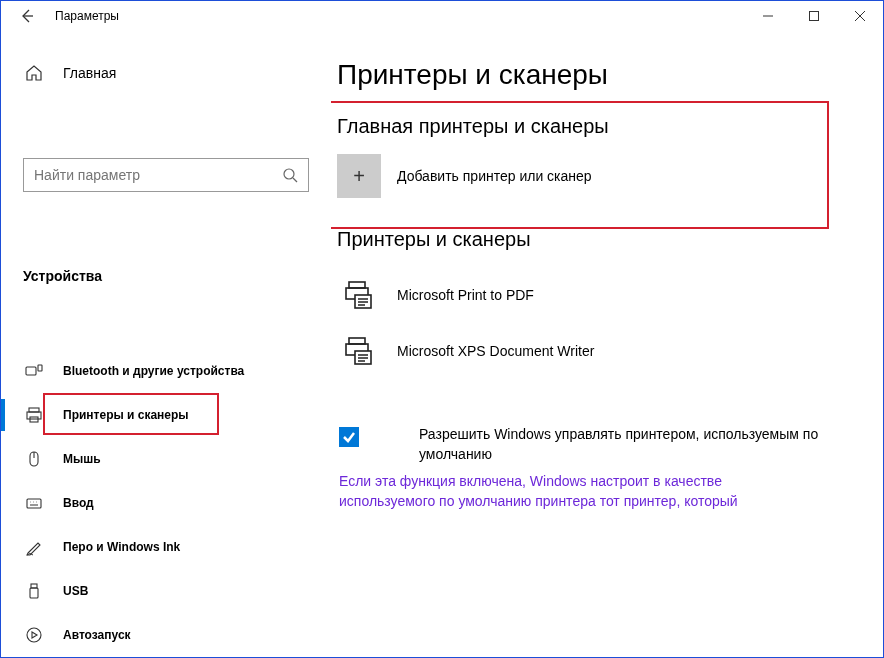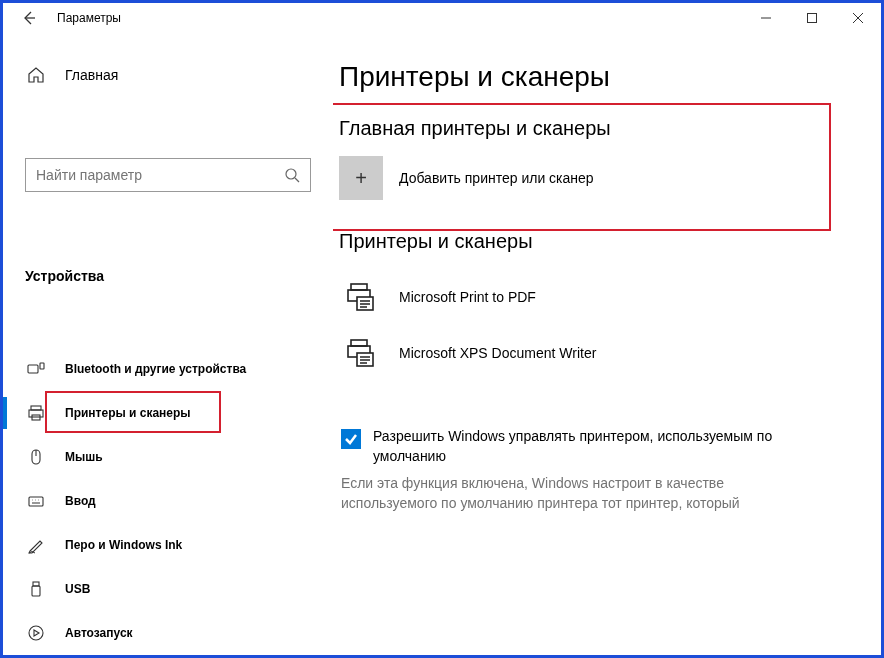--- a/index.html
+++ b/index.html
@@ -9,21 +9,21 @@
   color: #000;
   background: #fff;
   width: 884px;
   height: 658px;
   overflow: hidden;
   position: relative;
 }
 .window {
   width: 884px;
   height: 658px;
-  border: 3px solid #1d4ed8;
+  border: 1px solid #1d4ed8;
   display: flex;
   flex-direction: column;
   background: #fff;
 }
 .titlebar {
   height: 30px;
   display: flex;
   align-items: center;
   padding-left: 8px;
   position: relative;
@@ -190,25 +190,26 @@
   justify-content: center;
   flex-shrink: 0;
   margin-right: 12px;
   margin-top: 2px;
 }
 .cb svg { stroke: #fff; stroke-width: 2.5; fill: none; }
 .cb-text {
   font-size: 14px;
   line-height: 1.4;
   max-width: 420px;
+  margin-left: 48px;
 }
 .hint-text {
   margin-top: 8px;
   font-size: 14px;
-  color: #737373;
+  color: #6d28d9;
   line-height: 1.4;
   max-width: 440px;
   padding-left: 2px;
 }
 svg { display: block; }
 </style>
 </head>
 <body>
 
 <div class="window">

